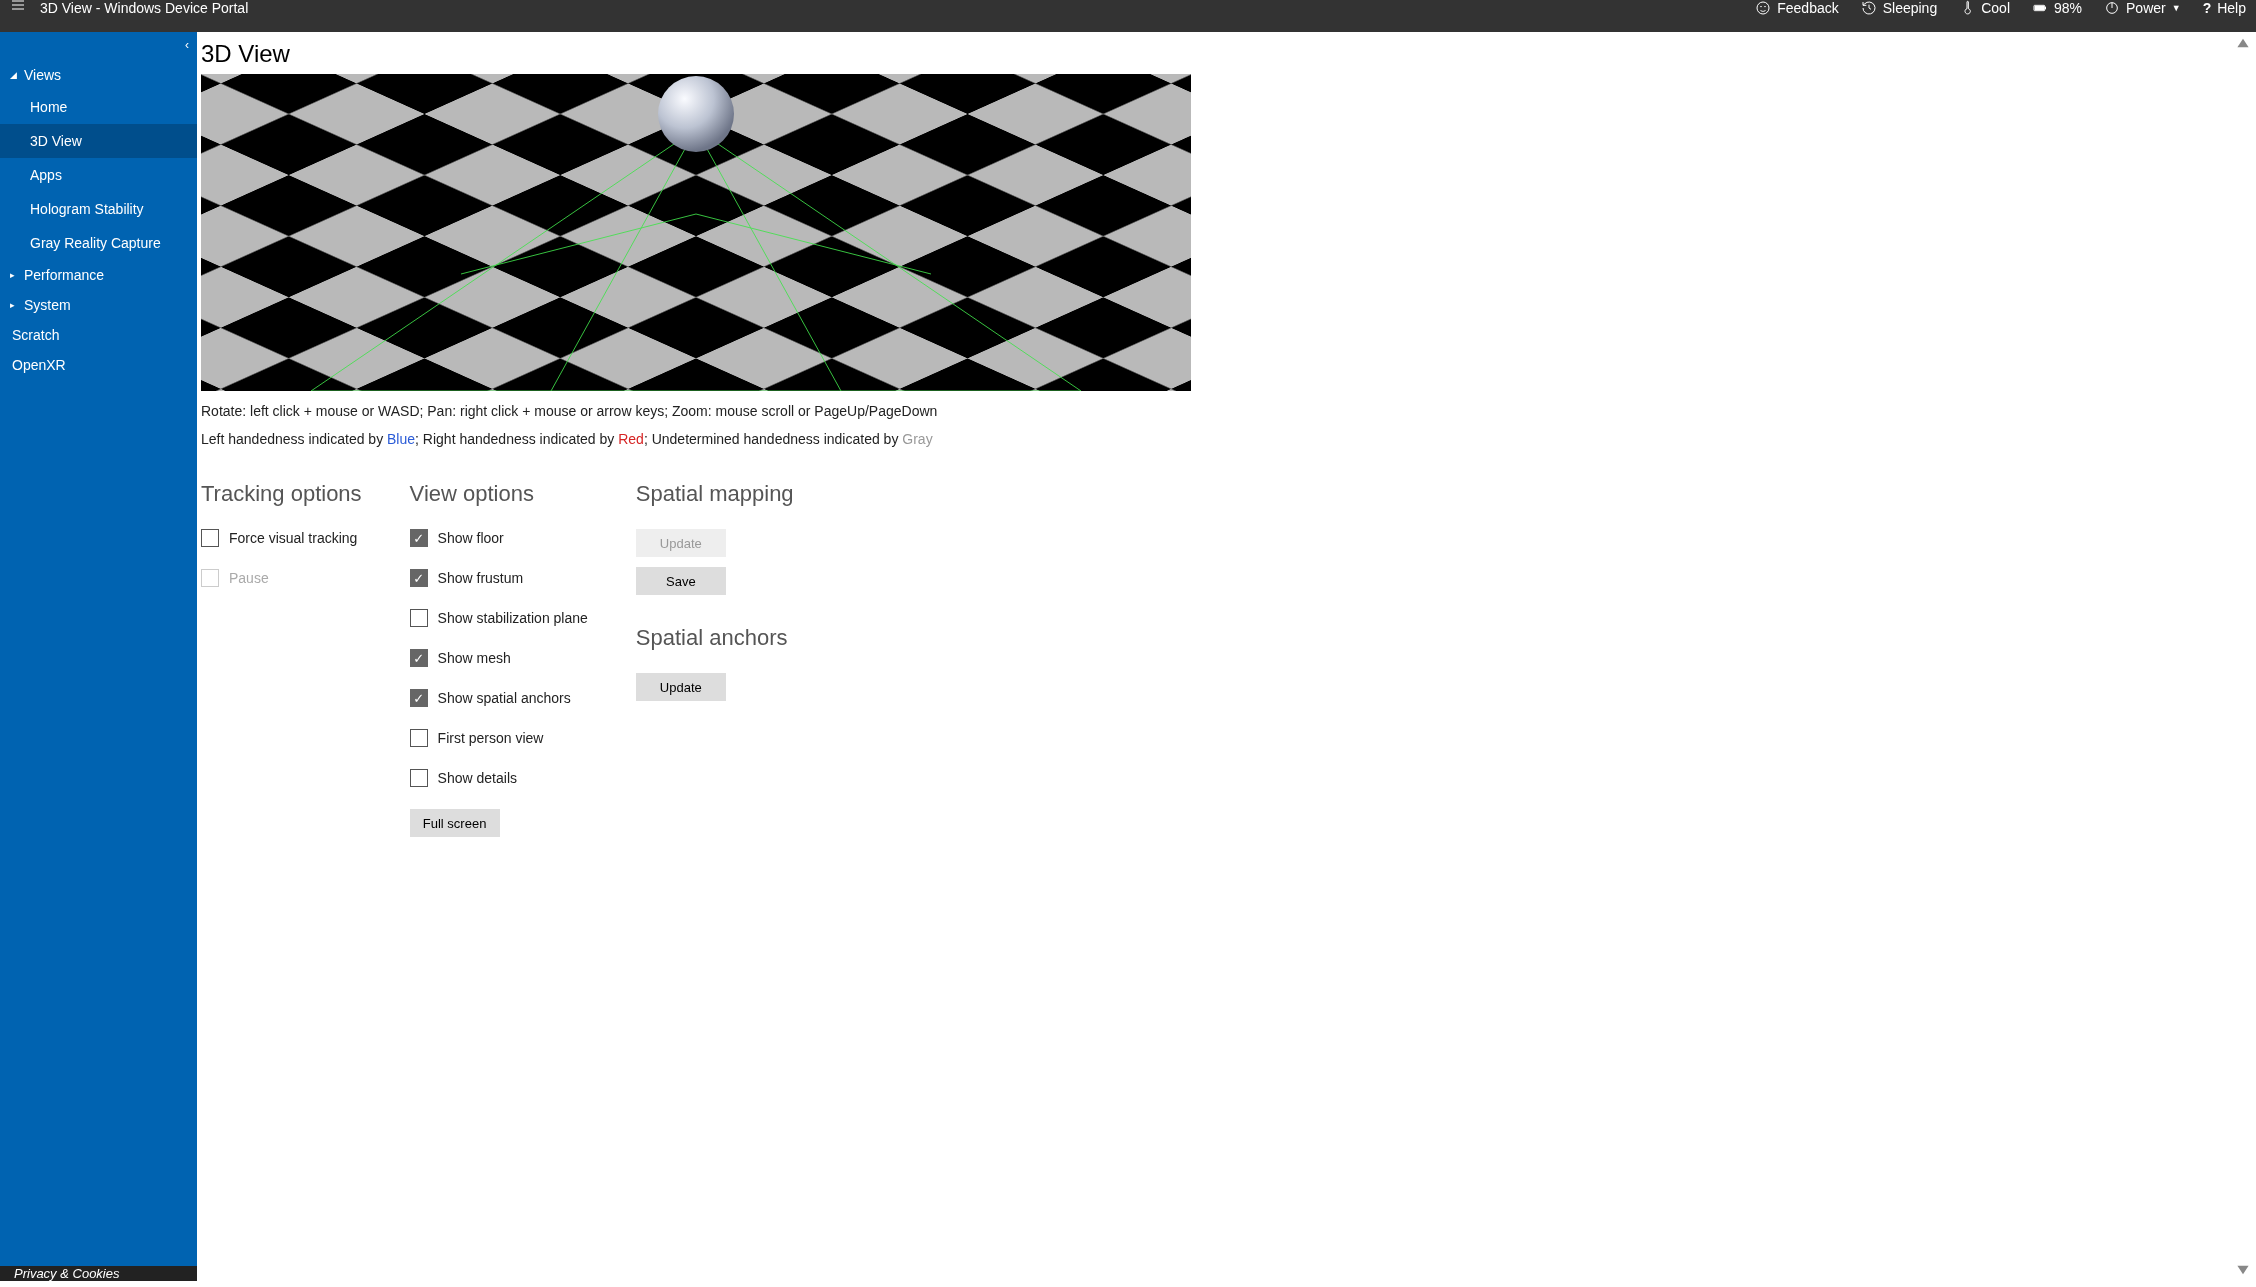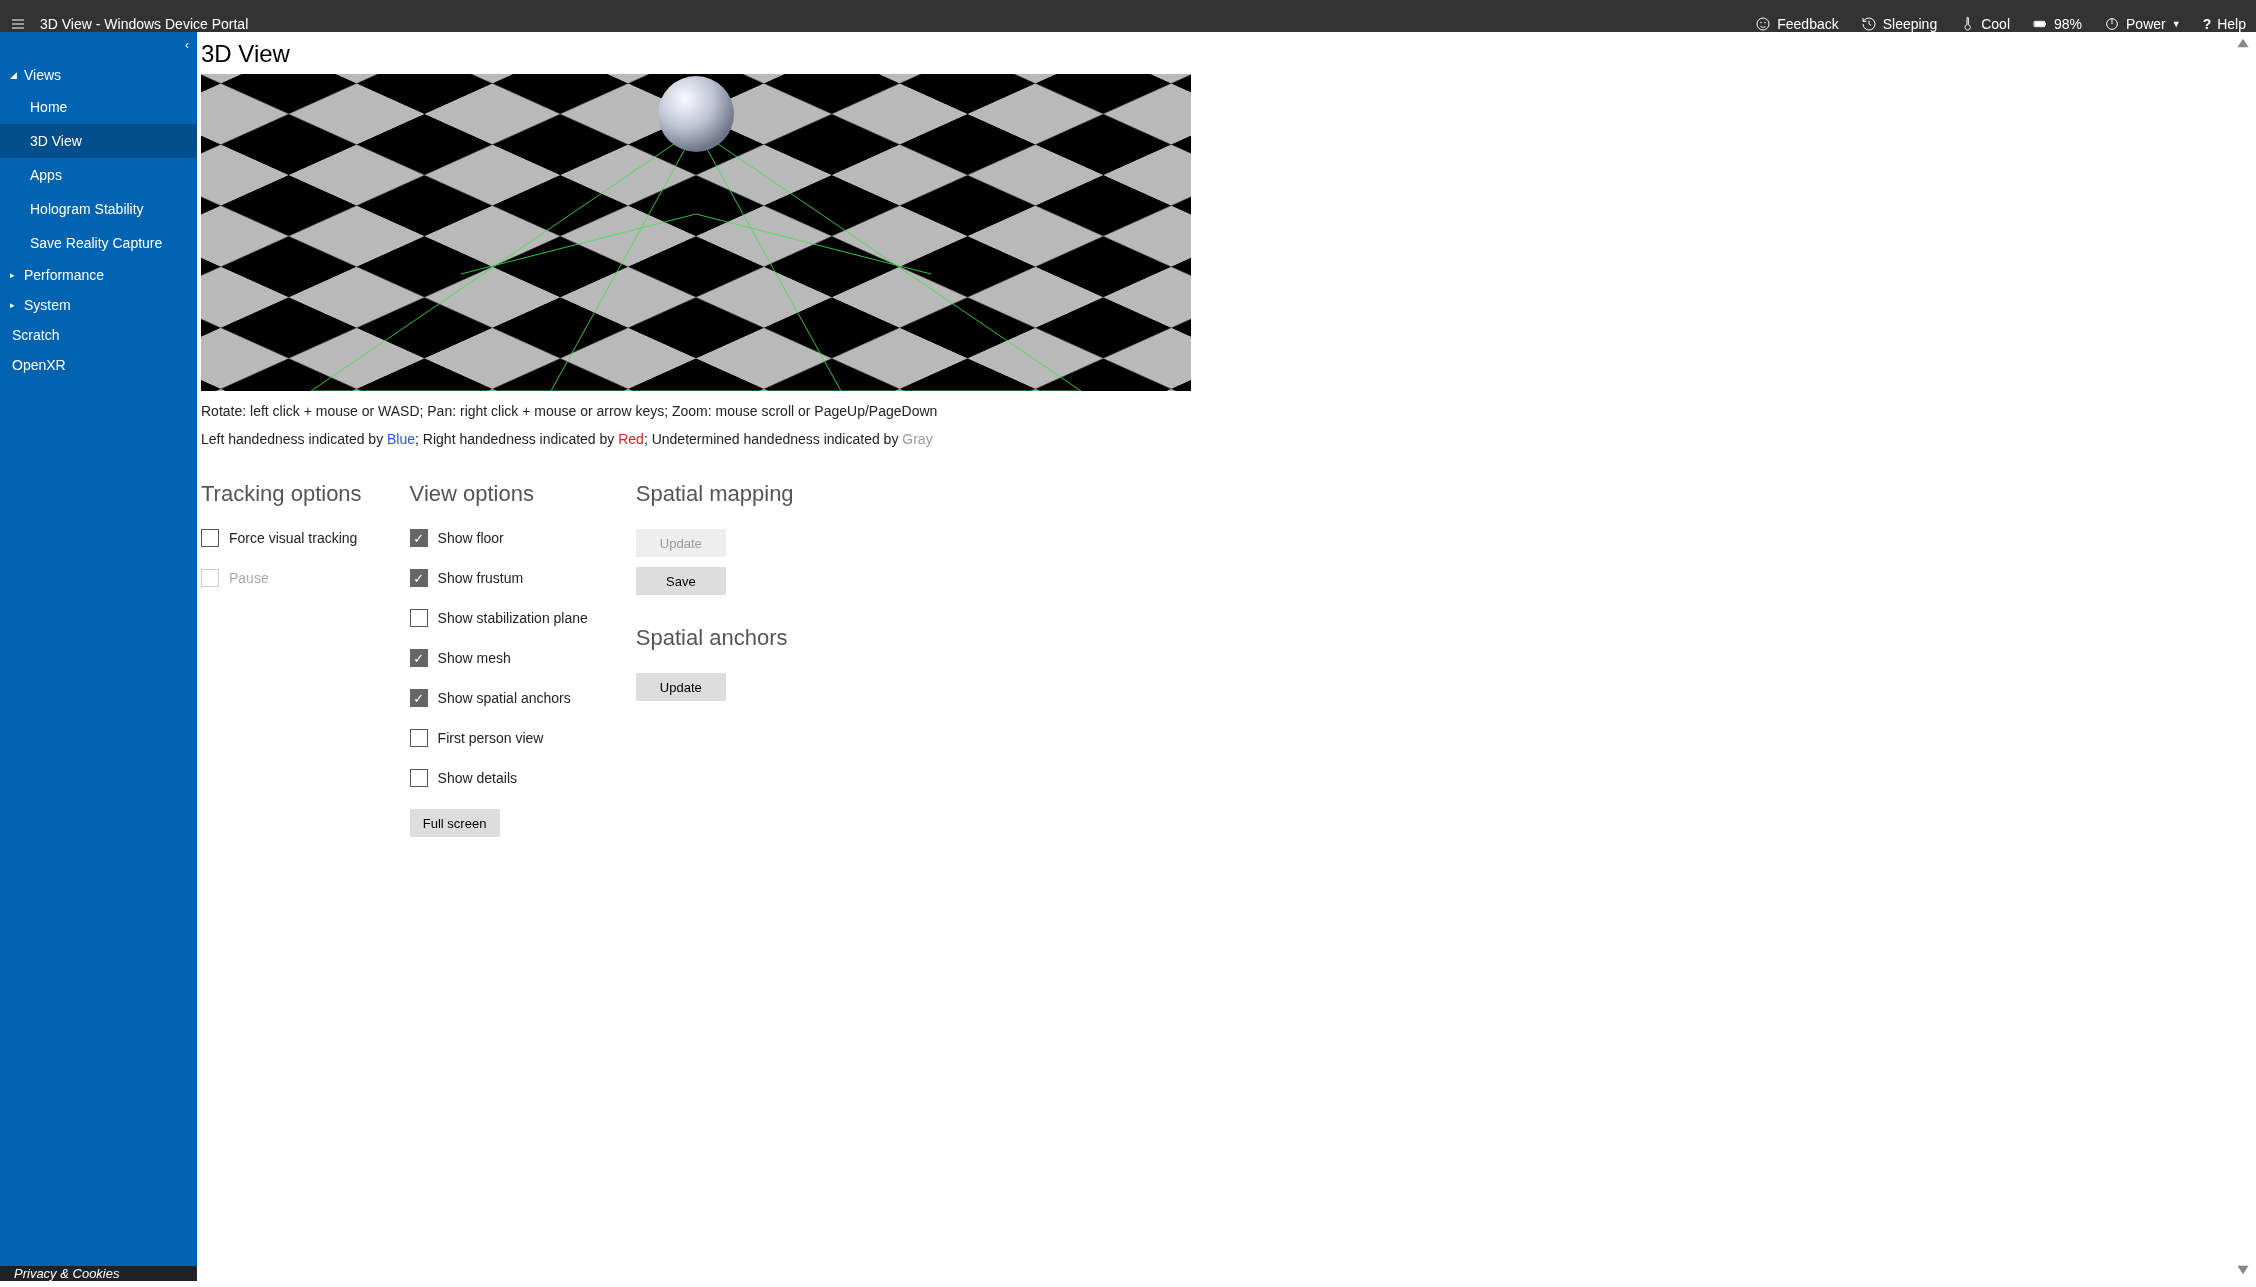--- a/index.html
+++ b/index.html
@@ -1,19 +1,19 @@
 <!DOCTYPE html>
 <html><head>
 <meta charset="utf-8">
 <style>
 * { margin:0; padding:0; box-sizing:border-box; font-family:"Segoe UI", Arial, sans-serif; }
 html,body { width:100%; height:100%; background:#fff; }
 
 
-.topbar { height:20px; background:#333; color:#fff; display:flex; align-items:flex-start; padding:16px 10px; font-size:14px; }
+.topbar { height:20px; background:#333; color:#fff; display:flex; align-items:flex-end; padding:16px 10px; font-size:14px; }
 .topbar .hamburger { margin-right:14px; cursor:pointer; }
 .topbar .title { flex:1; }
 .topbar .status { display:flex; align-items:center; gap:22px; }
 .topbar .status .item { display:flex; align-items:center; gap:6px; cursor:pointer; }
 .topbar svg { width:16px; height:16px; fill:none; stroke:#fff; stroke-width:1.5; }
 
 
 .body { display:flex; height:calc(100% - 38px); }
 
 
@@ -125,21 +125,21 @@
     <div class="nav">
 
       <div class="group-header">
         <span class="tri">◢</span>
         <span>Views</span>
       </div>
       <div class="nav-item"><span>Home</span></div>
       <div class="nav-item active"><span>3D View</span></div>
       <div class="nav-item"><span>Apps</span></div>
       <div class="nav-item"><span>Hologram Stability</span></div>
-      <div class="nav-item"><span>Save Reality Capture</span></div>
+      <div class="nav-item"><span>Gray Reality Capture</span></div>
 
       <div class="group-header">
         <span class="tri">▸</span>
         <span>Performance</span>
       </div>
       <div class="group-header">
         <span class="tri">▸</span>
         <span>System</span>
       </div>
 

